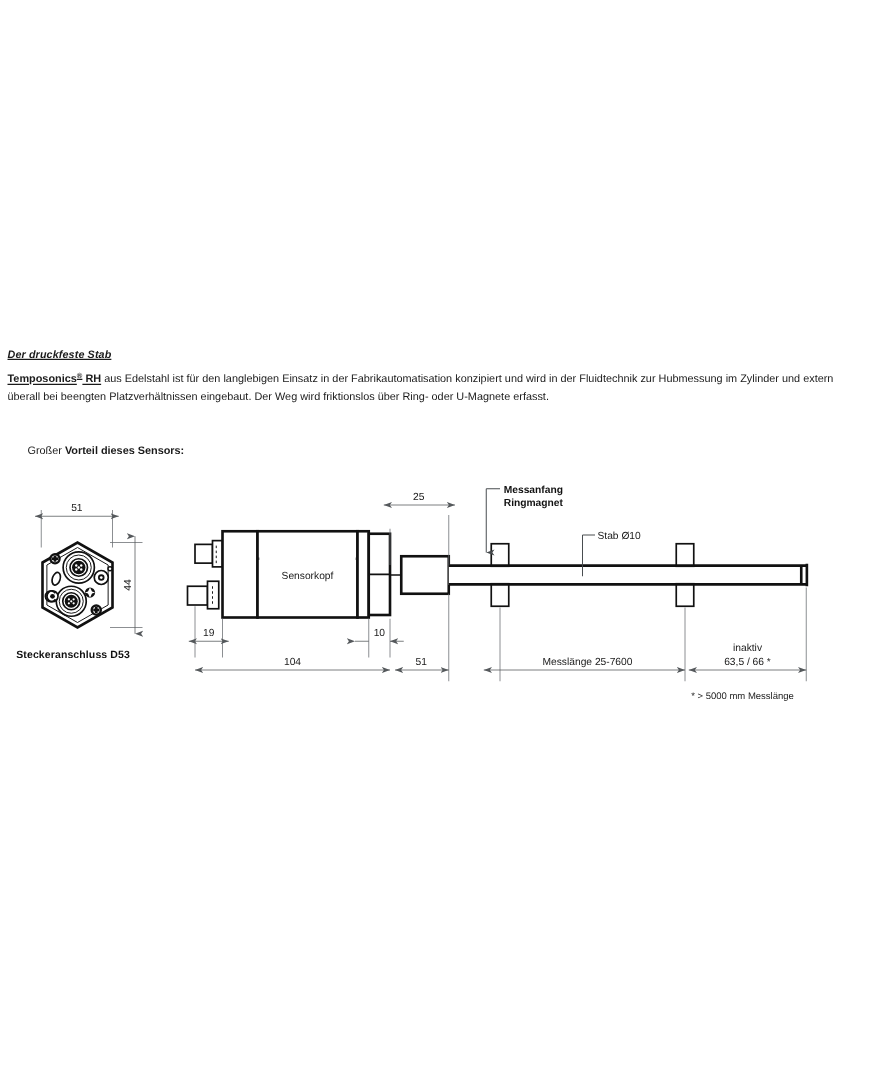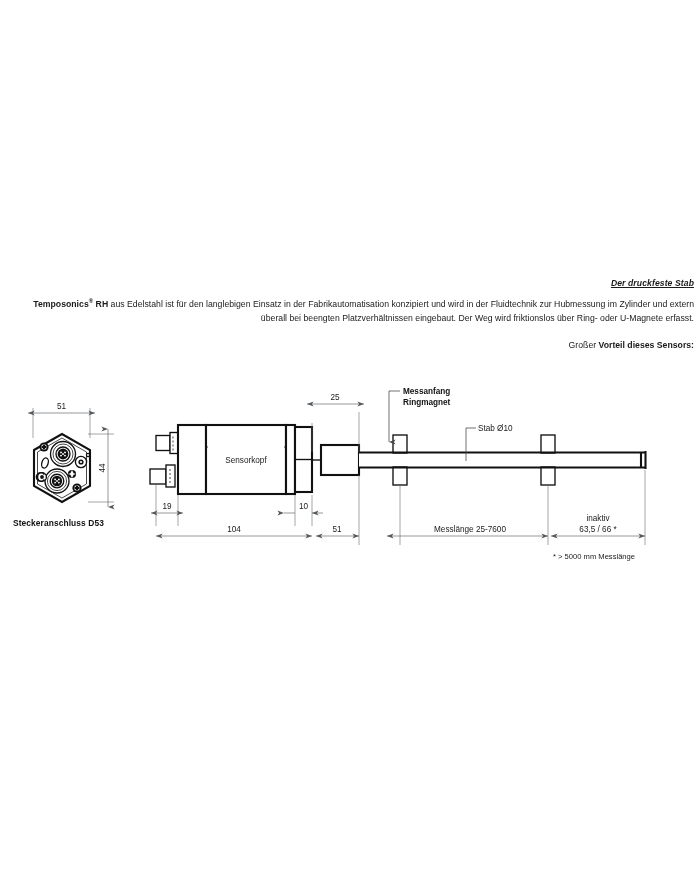--- a/index.html
+++ b/index.html
@@ -15,43 +15,42 @@
     color: #1a1a1a;
     overflow: hidden;
   }
 
   
   #text-block {
     position: absolute;
     left: 6px;
     top: 278px;
     width: 688px;
-    text-align: right;
   }
   .sect-heading {
     font-size: 8.6px;
     font-weight: bold;
     font-style: italic;
     text-decoration: underline;
     letter-spacing: 0.1px;
     margin: 0 0 5px 0;
     line-height: 11px;
   }
   .body-par {
     font-size: 8.7px;
     line-height: 14px;
     margin: 0;
     letter-spacing: 0.01px;
   }
-  .body-par b { font-weight: bold; }
+  .body-par b { font-weight: bold; text-decoration: underline; }
   .sup { font-size: 6px; vertical-align: super; }
   .sub-heading {
     font-size: 8.7px;
     line-height: 14px;
-    margin: 0;
+    margin: 16px;
   }
   .spacer-12 { height: 13px; }
 
   
   #drawing {
     position: absolute;
     left: 0;
     top: 382px;
     width: 700px;
     height: 225px;

